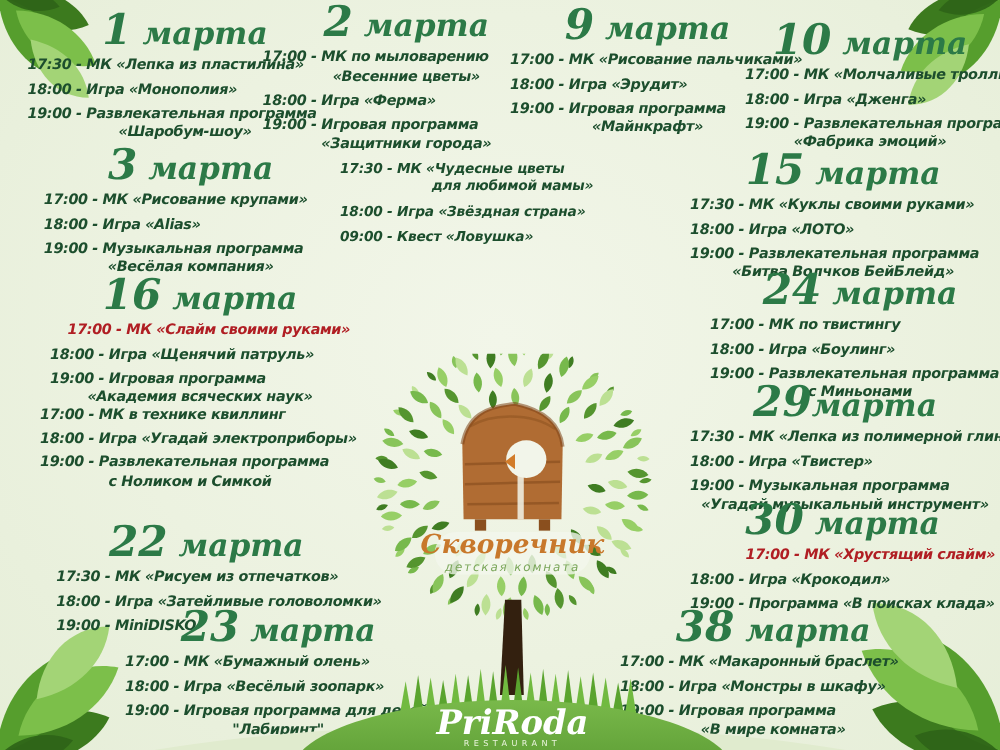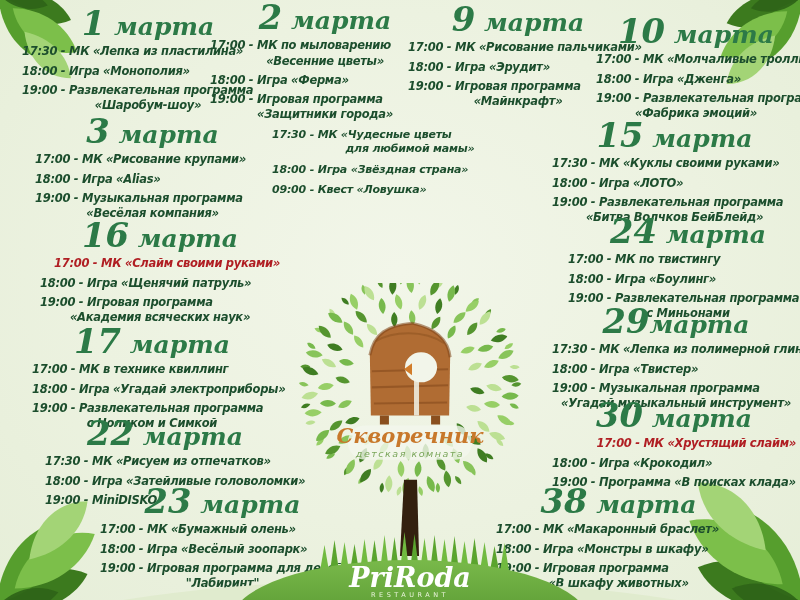--- a/index.html
+++ b/index.html
@@ -143,21 +143,20 @@
         <div class="event"><span>18:00 - Игра «Щенячий патруль»</span></div>
         <div class="event"><span>19:00 - Игровая программа</span><span class="cont">«Академия всяческих наук»</span></div>
       </div>
       <div class="date-block pos-mar24">
         <div class="date-title"><span class="num">24</span><span> марта</span></div>
         <div class="event"><span>17:00 - МК по твистингу</span></div>
         <div class="event"><span>18:00 - Игра «Боулинг»</span></div>
         <div class="event"><span>19:00 - Развлекательная программа</span><span class="cont">с Миньонами</span></div>
       </div>
       <div class="date-block pos-mar17">
-        <div class="date-title"><span class="num">17</span><span> марта</span></div>
         <div class="event"><span>17:00 - МК в технике квиллинг</span></div>
         <div class="event"><span>18:00 - Игра «Угадай электроприборы»</span></div>
         <div class="event"><span>19:00 - Развлекательная программа</span><span class="cont">с Ноликом и Симкой</span></div>
       </div>
       <div class="date-block pos-mar29">
         <div class="date-title"><span class="num">29</span><span>марта</span></div>
         <div class="event"><span>17:30 - МК «Лепка из полимерной глины»</span></div>
         <div class="event"><span>18:00 - Игра «Твистер»</span></div>
         <div class="event"><span>19:00 - Музыкальная программа</span><span class="cont">«Угадай музыкальный инструмент»</span></div>
       </div>
@@ -176,21 +175,21 @@
       <div class="date-block pos-mar23">
         <div class="date-title"><span class="num">23</span><span> марта</span></div>
         <div class="event"><span>17:00 - МК «Бумажный олень»</span></div>
         <div class="event"><span>18:00 - Игра «Весёлый зоопарк»</span></div>
         <div class="event"><span>19:00 - Игровая программа для детей</span><span class="cont">"Лабиринт"</span></div>
       </div>
       <div class="date-block pos-mar31">
         <div class="date-title"><span class="num">38</span><span> марта</span></div>
         <div class="event"><span>17:00 - МК «Макаронный браслет»</span></div>
         <div class="event"><span>18:00 - Игра «Монстры в шкафу»</span></div>
-        <div class="event"><span>19:00 - Игровая программа</span><span class="cont">«В шкафу животных»</span></div>
+        <div class="event"><span>19:00 - Игровая программа</span><span class="cont">«В мире комната»</span></div>
       </div>
     </div>
 
   <svg class="logo-svg" viewBox="0 0 220 275">
     <g id="leaf-rings">
         <path d="M0 0 C 3 -2.8000000000000003, 7.199999999999999 -2.8000000000000003, 10 0 C 7.199999999999999 2.8000000000000003, 3 2.8000000000000003, 0 0 Z" transform="translate(211.0 102.0) rotate(-10.0)" fill="#55952f"></path>
         <path d="M0 0 C 3 -2.8000000000000003, 7.199999999999999 -2.8000000000000003, 10 0 C 7.199999999999999 2.8000000000000003, 3 2.8000000000000003, 0 0 Z" transform="translate(209.3 120.6) rotate(24.6)" fill="#77b94c"></path>
         <path d="M0 0 C 3 -2.8000000000000003, 7.199999999999999 -2.8000000000000003, 10 0 C 7.199999999999999 2.8000000000000003, 3 2.8000000000000003, 0 0 Z" transform="translate(204.2 138.5) rotate(11.2)" fill="#97cf66"></path>
         <path d="M0 0 C 3 -2.8000000000000003, 7.199999999999999 -2.8000000000000003, 10 0 C 7.199999999999999 2.8000000000000003, 3 2.8000000000000003, 0 0 Z" transform="translate(195.9 155.2) rotate(45.8)" fill="#bce093"></path>
         <path d="M0 0 C 3 -2.8000000000000003, 7.199999999999999 -2.8000000000000003, 10 0 C 7.199999999999999 2.8000000000000003, 3 2.8000000000000003, 0 0 Z" transform="translate(184.6 170.0) rotate(32.4)" fill="#3f7d22"></path>

